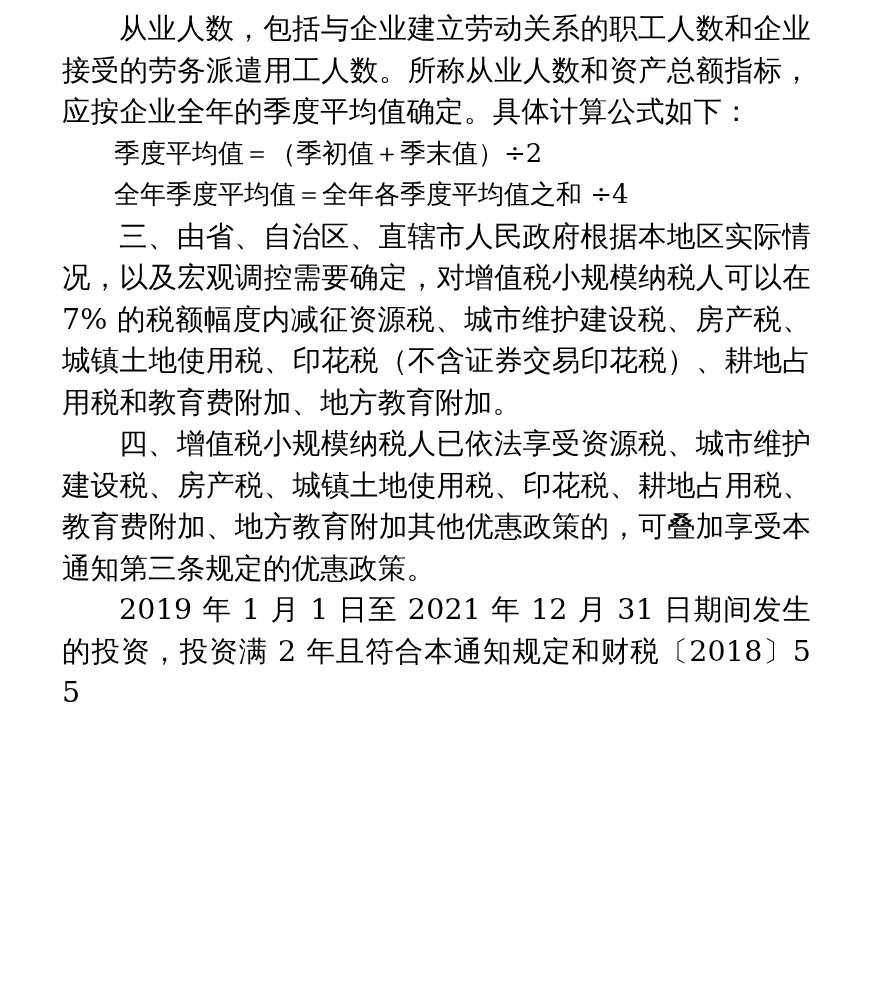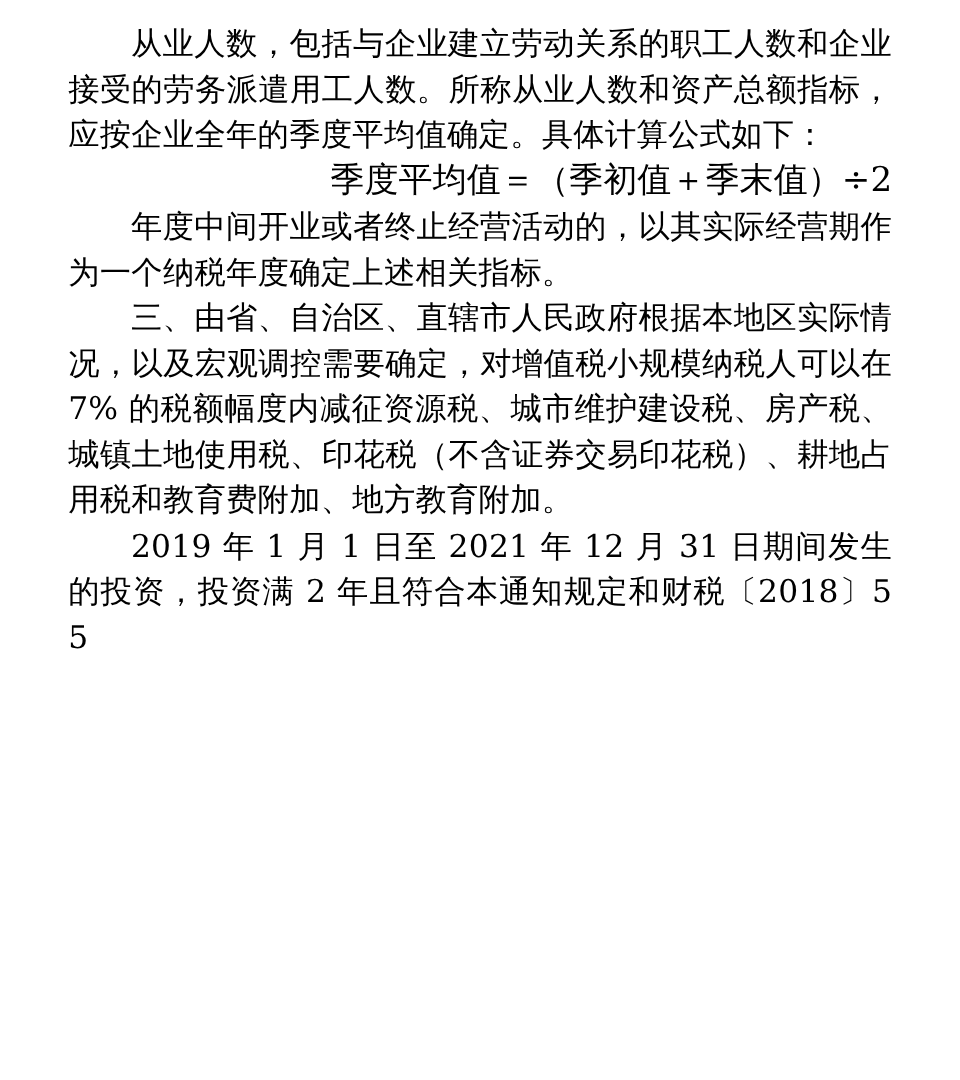--- a/index.html
+++ b/index.html
@@ -11,55 +11,55 @@
     width: 873px;
     height: 982px;
     font-family: "DejaVu Serif", "Liberation Serif", serif;
     color: #000000;
     overflow: hidden;
   }
   .page {
     width: 873px;
     height: 982px;
     box-sizing: border-box;
-    padding: 19px 62px 0 62px;
+    padding: 8px 62px 0 62px;
     position: relative;
   }
   .para {
     font-size: 28.5px;
     line-height: 41.5px;
     letter-spacing: 0.2px;
     text-align: justify;
     text-justify: inter-ideograph;
     margin: 0;
     word-break: break-all;
   }
   .indent {
     text-indent: 2em;
   }
   .formula {
-    font-size: 31px;
+    font-size: 26px;
     line-height: 41.5px;
     margin: 0;
     text-indent: 2em;
     white-space: nowrap;
-    text-align: right;
   }
 </style>
 </head>
 <body>
 
 <div class="page">
 
   <p class="para indent">从业人数，包括与企业建立劳动关系的职工人数和企业接受的劳务派遣用工人数。所称从业人数和资产总额指标，应按企业全年的季度平均值确定。具体计算公式如下：</p>
 
   <p class="formula">季度平均值＝（季初值＋季末值）÷2</p>
 
+  <p class="formula">全年季度平均值＝全年各季度平均值之和 ÷4</p>
 
-  <p class="para indent">年度中间开业或者终止经营活动的，以其实际经营期作为一个纳税年度确定上述相关指标。</p>
 
   <p class="para indent">三、由省、自治区、直辖市人民政府根据本地区实际情况，以及宏观调控需要确定，对增值税小规模纳税人可以在 7% 的税额幅度内减征资源税、城市维护建设税、房产税、城镇土地使用税、印花税（不含证券交易印花税）、耕地占用税和教育费附加、地方教育附加。</p>
 
+  <p class="para indent">四、增值税小规模纳税人已依法享受资源税、城市维护建设税、房产税、城镇土地使用税、印花税、耕地占用税、教育费附加、地方教育附加其他优惠政策的，可叠加享受本通知第三条规定的优惠政策。</p>
 
 
   <p class="para indent">2019 年 1 月 1 日至 2021 年 12 月 31 日期间发生的投资，投资满 2 年且符合本通知规定和财税〔2018〕55</p>
 
 </div>
 
 </body></html>

